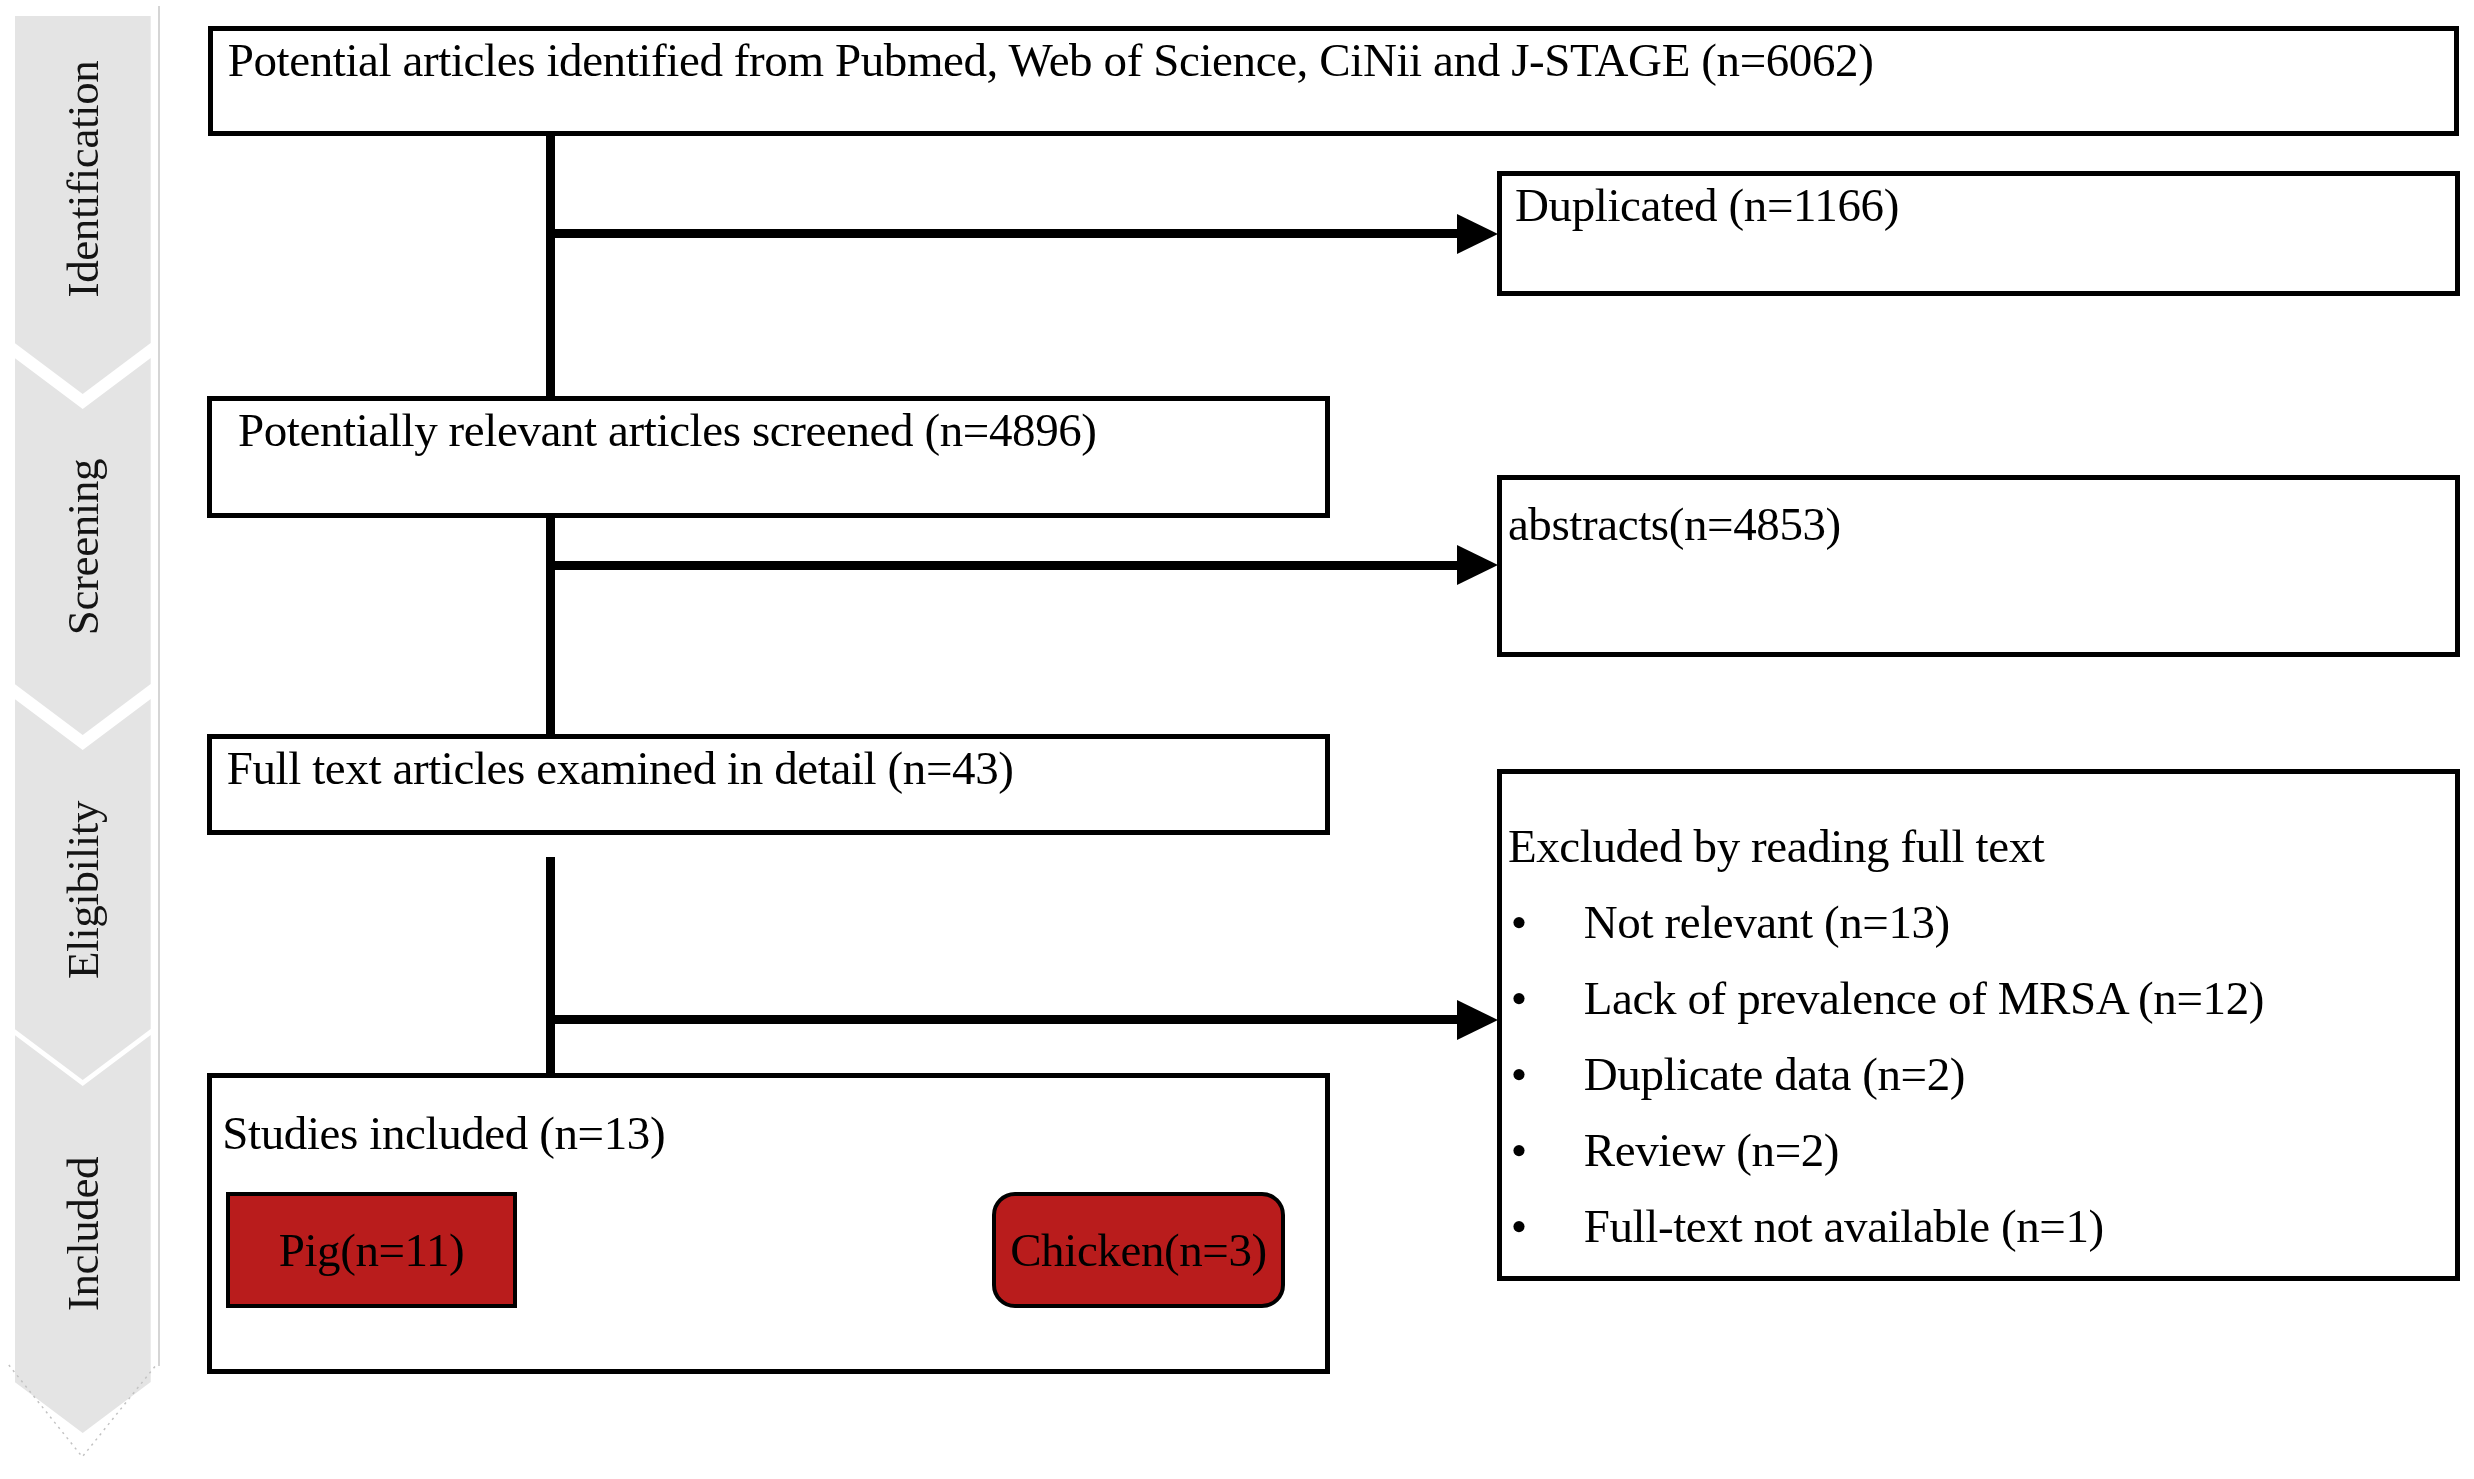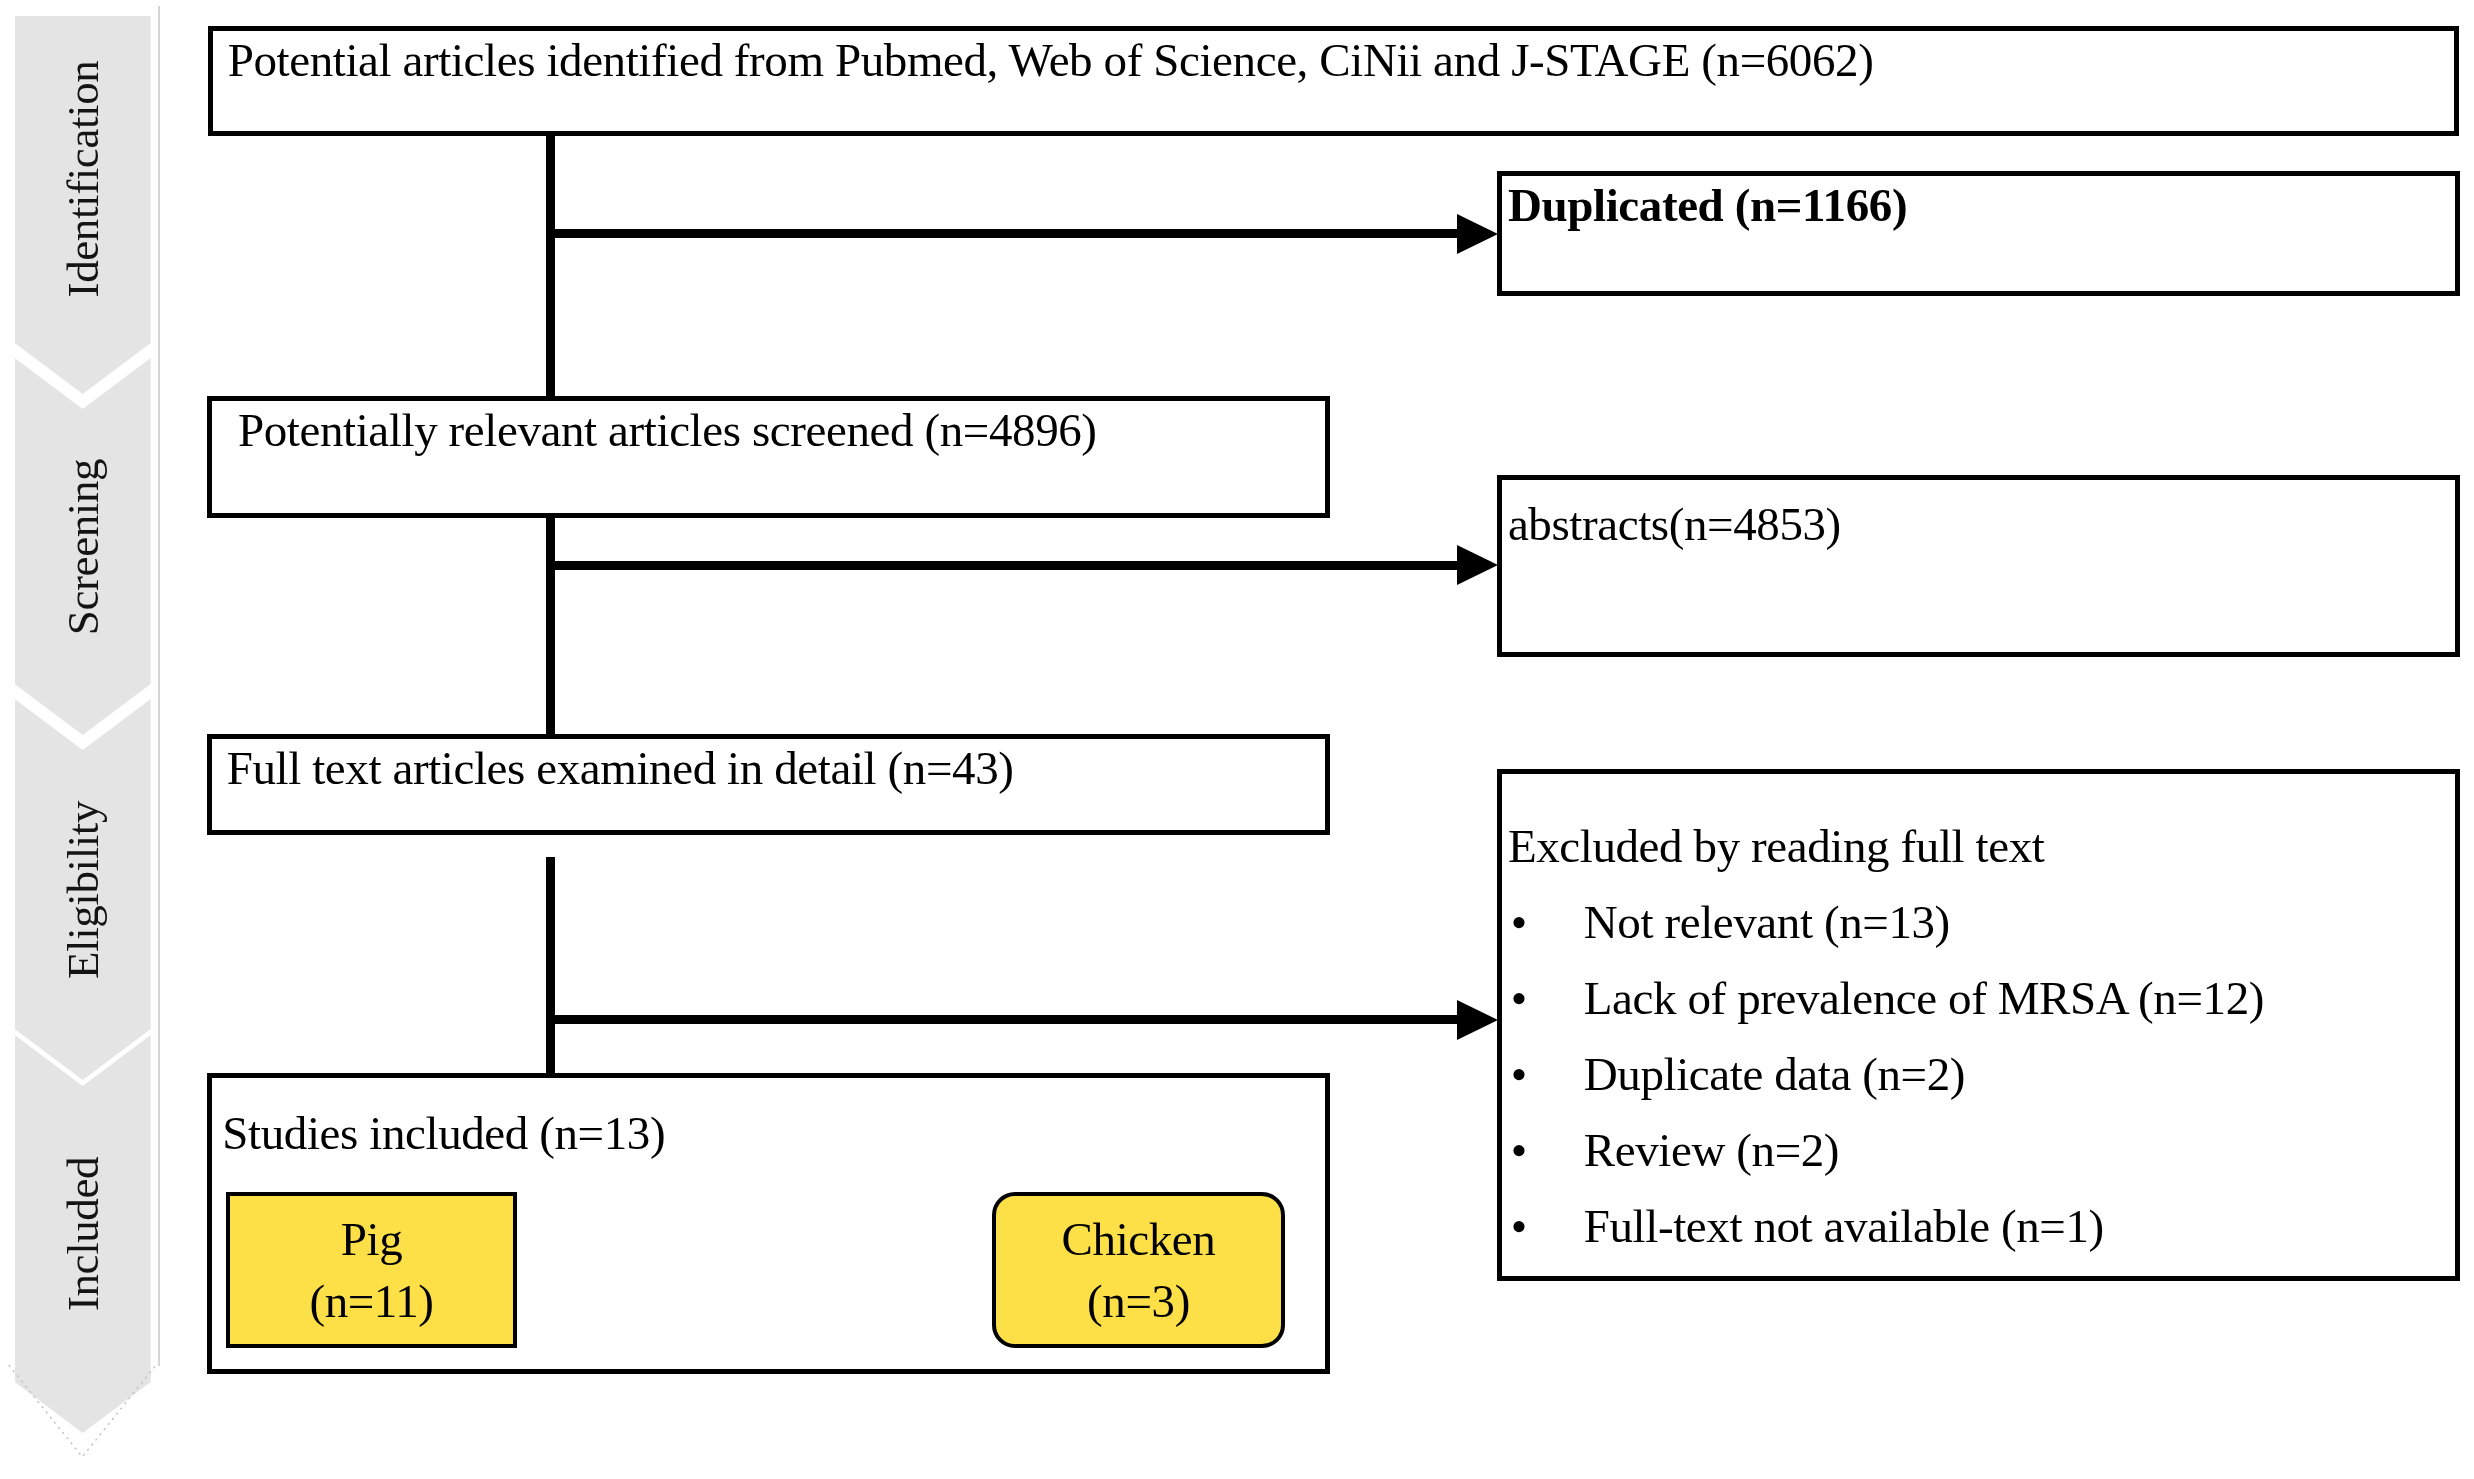--- a/index.html
+++ b/index.html
@@ -36,34 +36,34 @@
   }
   #chev-dotted{position:absolute;left:0;top:1354px;}
 
   
   .bx{
     position:absolute;background:#fff;border:5.9px solid #000;
     box-sizing:border-box;font-size:47px;letter-spacing:-0.4px;line-height:1.25;
   }
   .bx.vcenter{display:flex;align-items:flex-start;}
   #box-identified   {left:208px; top:26.4px;   width:2251px;height:110px;padding-left:14.7px;}
-  #box-duplicated   {left:1497px;top:171px;  width:963px;height:125px;padding-left:6px;font-weight:bold;}
+  #box-duplicated   {left:1497px;top:171px;  width:963px;height:125px;padding-left:13px;}
   #box-screened     {left:207px; top:396px;  width:1123px;height:122px;padding-left:26px;}
   #box-excl-titles  {left:1497px;top:475px;  width:963px;height:182px;padding:4.4px 7.3px 0 5.9px;}
   #box-excl-titles .ln{line-height:81px;white-space:nowrap;}
   #box-fulltext     {left:207px; top:734px; width:1123px;height:101px;padding-left:14.7px;}
   #box-excl-full    {left:1497px;top:769px; width:963px;height:512px;padding:34px 7.3px 0 5.9px;}
   #box-excl-full .xrow{line-height:76px;white-space:nowrap;display:flex;}
   #box-excl-full .dot{display:inline-block;width:73px;flex:0 0 73px;padding-left:2.9px;}
   #box-included     {left:207px; top:1073px; width:1123px;height:301px;}
   #included-title   {padding:26px 0 0 10.3px;white-space:nowrap;}
   .grp{
-    position:absolute;border:4.4px solid #000;background:#fde047;box-sizing:border-box;
-    top:1192px;height:156px;
-    display:flex;flex-direction:column;align-items:center;justify-content:center;
+    position:absolute;border:4.4px solid #000;background:#b91c1c;box-sizing:border-box;
+    top:1192px;height:116px;
+    display:flex;flex-direction:row;align-items:center;justify-content:center;
     font-size:47px;letter-spacing:-0.4px;line-height:62px;text-align:center;
   }
   #grp-pig    {left:226px; width:291px;}
   #grp-cattle {left:612px; width:293px;}
   #grp-chicken{left:992px;width:293px;border-radius:23px;}
 
   
   .vseg{position:absolute;left:546px;width:8.8px;background:#000;}
   #vseg-1{top:136px;height:260px;}
   #vseg-2{top:518px;height:216px;}

